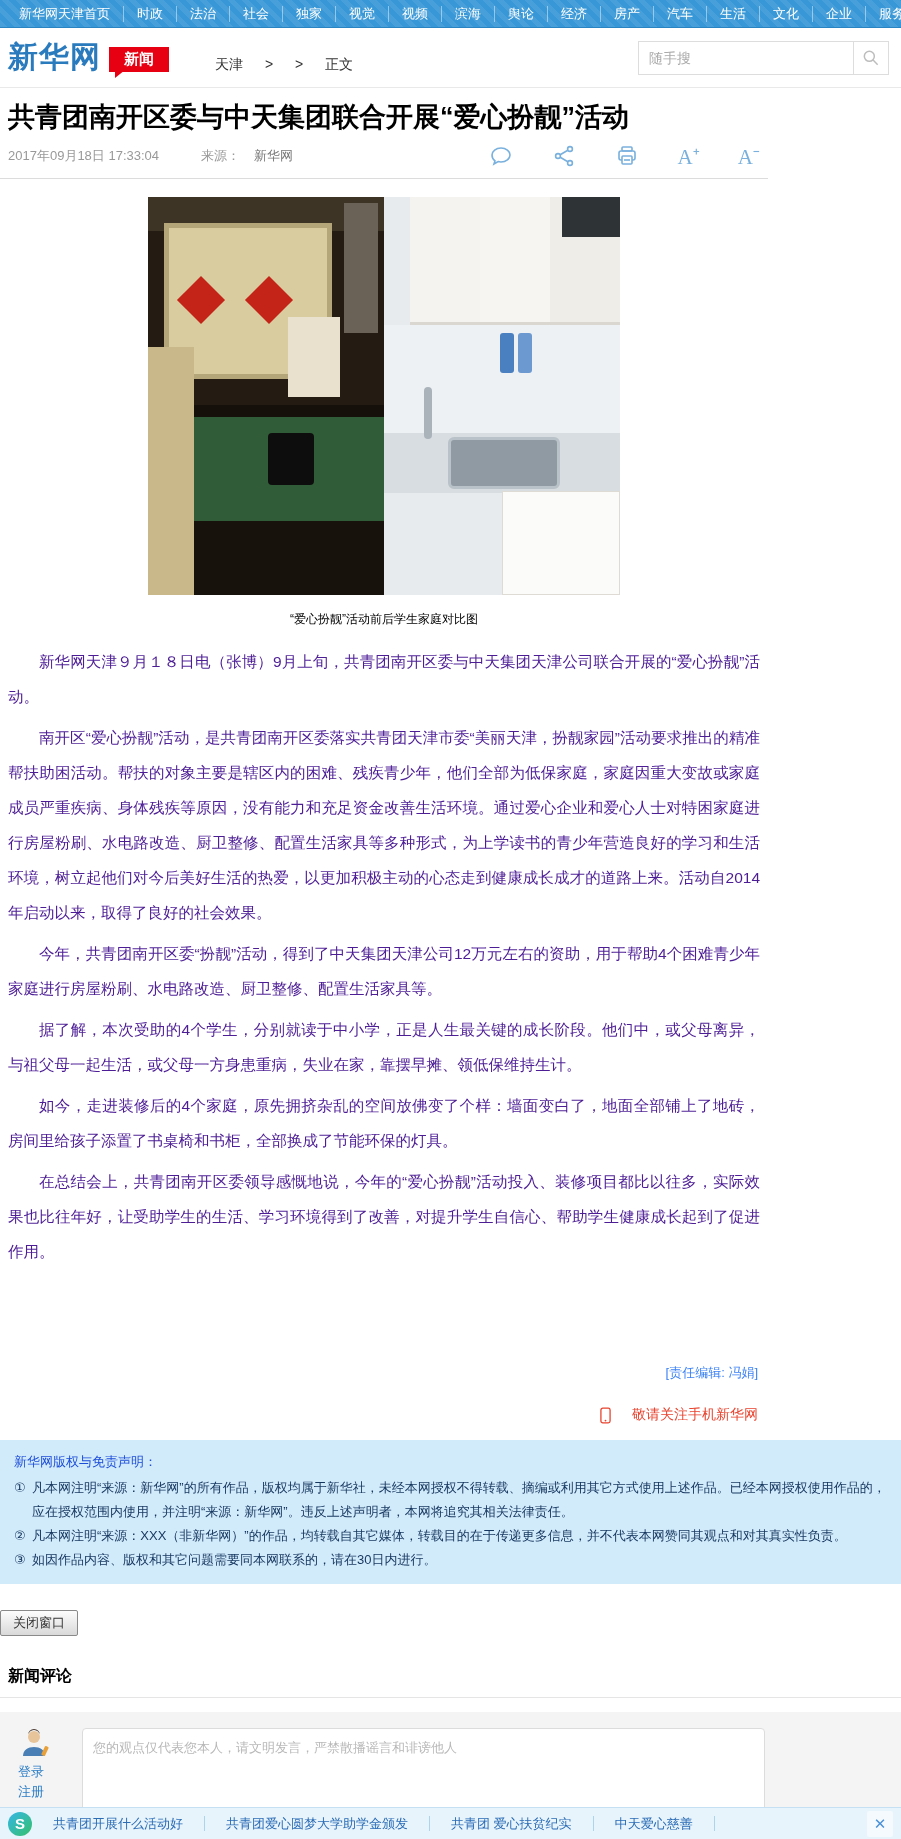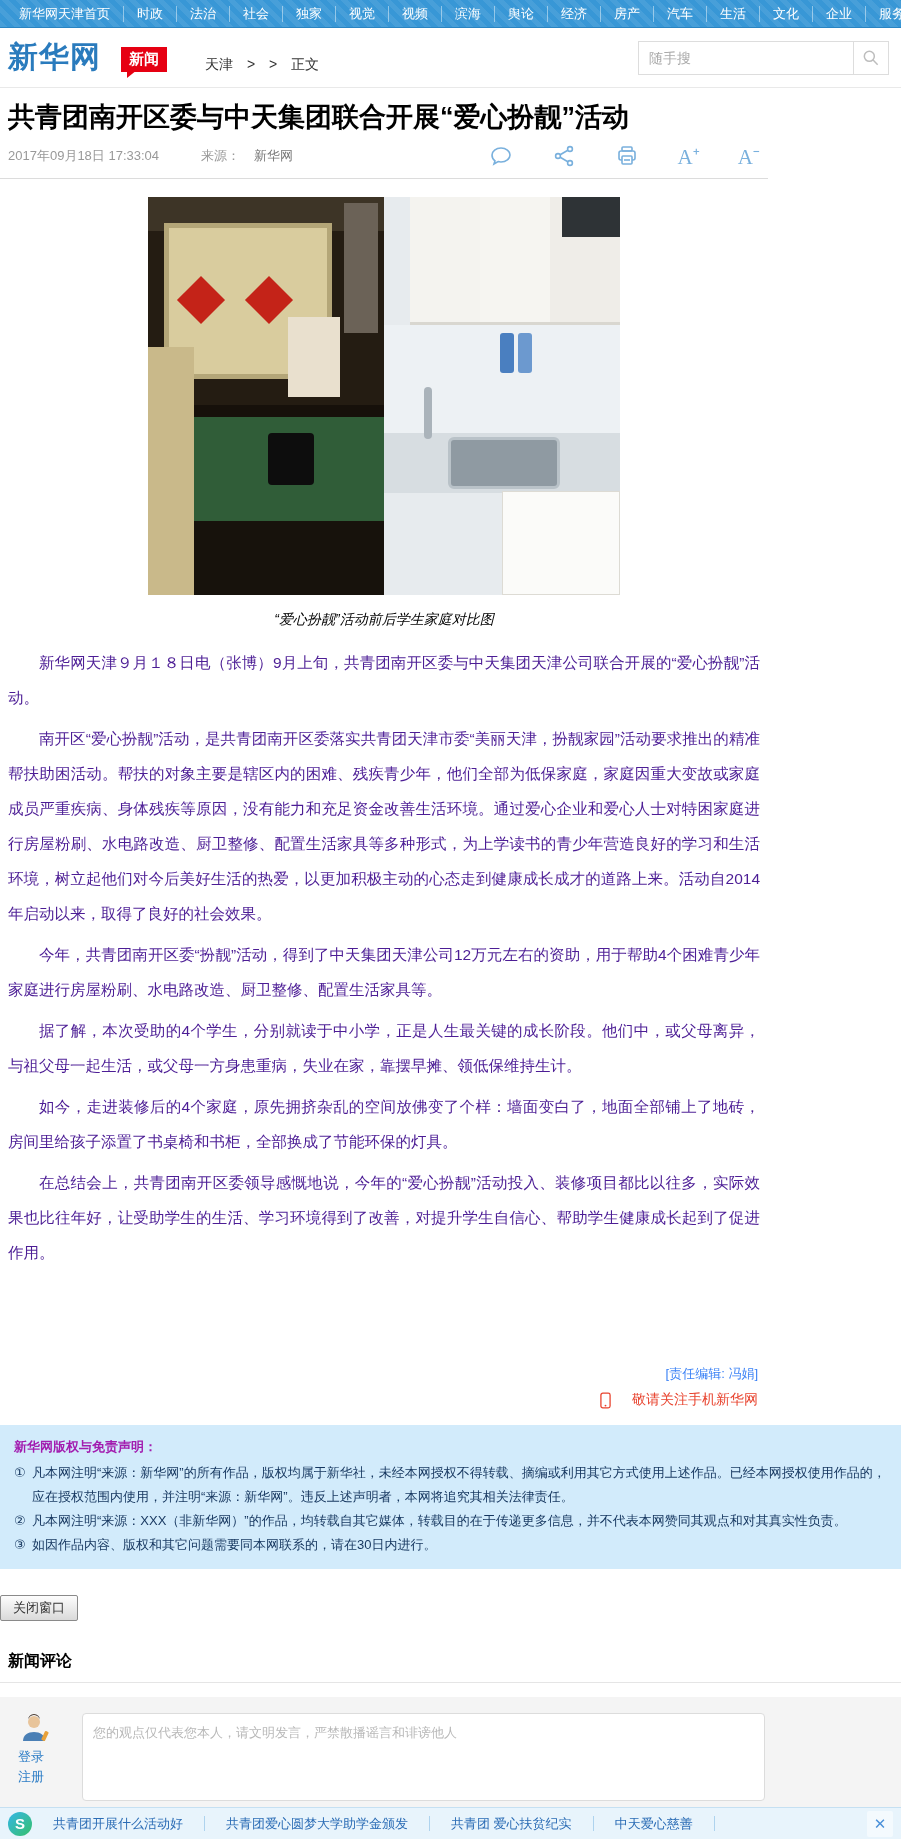--- a/index.html
+++ b/index.html
@@ -17,28 +17,28 @@
   .topnav .nav-item{
     color:#fff; font-size:13px; padding:0 13px; cursor:pointer; white-space:nowrap;
     border-right:1px solid rgba(255,255,255,.45); line-height:16px;
   }
   .topnav .nav-item:last-child{ border-right:none; }
   
   .header{ height:60px; display:flex; align-items:center; padding:0 8px; border-bottom:1px solid #e9e9e9; }
   .logo{ font-size:30px; font-weight:bold; color:#2a7bbd; letter-spacing:1px; cursor:pointer; }
   .badge{
     position:relative; background:#e60012; color:#fff; font-size:15px; font-weight:bold;
-    padding:3px 8px; margin-left:20px; margin-top:4px;
+    padding:3px 15px; margin-left:8px; margin-top:4px;
   }
   .badge:after{
     content:""; position:absolute; left:6px; bottom:-6px;
     border:6px solid transparent; border-top-color:#e60012; border-left-color:#e60012; border-width:4px 5px;
   }
   .breadcrumb{ margin-left:38px; font-size:14px; color:#333; margin-top:14px; }
-  .breadcrumb span{ margin-right:10px; }
+  .breadcrumb span{ margin-right:10px;margin-left:8px; }
   .crumb-link{ cursor:pointer; }
   .searchbox{ margin-left:auto; display:flex; height:34px; margin-right:4px; }
   .searchbox input{
     width:215px; border:1px solid #ddd; border-right:none; padding:0 10px;
     font-size:14px; color:#333; outline:none;
   }
   .searchbox input::placeholder{ color:#aaa; }
   .search-btn{ width:36px; border:1px solid #ddd; background:#fff; display:flex; align-items:center; justify-content:center; cursor:pointer; }
   
   .content{ width:768px; }
@@ -68,29 +68,29 @@
   .ph-r{ background:#e7ebee; }
   .r-cab{ left:26px; top:0; width:210px; height:128px; background:#f4f3ef; box-shadow:inset -70px 0 0 #efede8, inset -140px 0 0 #f6f5f1; border-bottom:3px solid #d9d7d0; }
   .r-dark{ right:0; top:0; width:58px; height:40px; background:#2e3336; }
   .r-wall{ left:0; top:128px; width:100%; height:136px; background:#edf1f4; }
   .r-bottle1{ left:116px; top:136px; width:14px; height:40px; background:#4a7fc0; border-radius:3px; }
   .r-bottle2{ left:134px; top:136px; width:14px; height:40px; background:#6c99cf; border-radius:3px; }
   .r-counter{ left:0; top:236px; width:100%; height:60px; background:#d7dde1; }
   .r-sink{ left:64px; top:240px; width:112px; height:52px; background:#8f9aa2; border-radius:6px; border:3px solid #b9c2c8; }
   .r-faucet{ left:40px; top:190px; width:8px; height:52px; background:#aab3ba; border-radius:4px; }
   .r-floor{ right:0; bottom:0; width:118px; height:104px; background:#fbfbf9; border:1px solid #dddbd4; }
-  .caption{ text-align:center; font-size:14px; color:#000; margin-top:16px;font-style:italic; }
+  .caption{ text-align:center; font-size:12px; color:#000; margin-top:16px; }
   
   .article{ padding:0 8px; margin-top:16px; }
   .article p{ font-size:15.5px; line-height:35px; text-align:justify; text-indent:2em; margin:6px 0; color:#4c1d95; }
   .editor{ margin-top:95px; text-align:right; font-size:13px; color:#3b82f6; padding-right:10px; }
-  .mobile-line{ margin-top:8px; text-align:right; padding-right:10px; font-size:14px; color:#e8432e; cursor:pointer; display:flex; justify-content:flex-end; align-items:center; gap:21px; }
+  .mobile-line{ margin-top:24px; text-align:right; padding-right:10px; font-size:14px; color:#e8432e; cursor:pointer; display:flex; justify-content:flex-end; align-items:center; gap:21px; }
   
   .disclaimer{ margin-top:16px; width:901px; background:#d2ebfb; padding:10px 14px 12px; font-size:13px; color:#15365f; line-height:24px; }
-  .disclaimer .d-title{ color:#a21caf; font-weight:bold; margin-bottom:2px; }
+  .disclaimer .d-title{ color:#1d4ed8; font-weight:normal; margin-bottom:2px; }
   .d-item{ display:flex; }
   .d-item .num{ flex:0 0 18px; }
   .d-item .txt{ flex:1; }
   
   .close-row{ margin-top:26px; }
   .close-btn{
     font-size:13px; color:#333; padding:3px 12px; cursor:pointer;
     background:linear-gradient(#fdfdfd,#d9d9d9); border:1px solid #8a8a8a; border-radius:2px;
     font-family:"Liberation Sans",sans-serif;
   }

